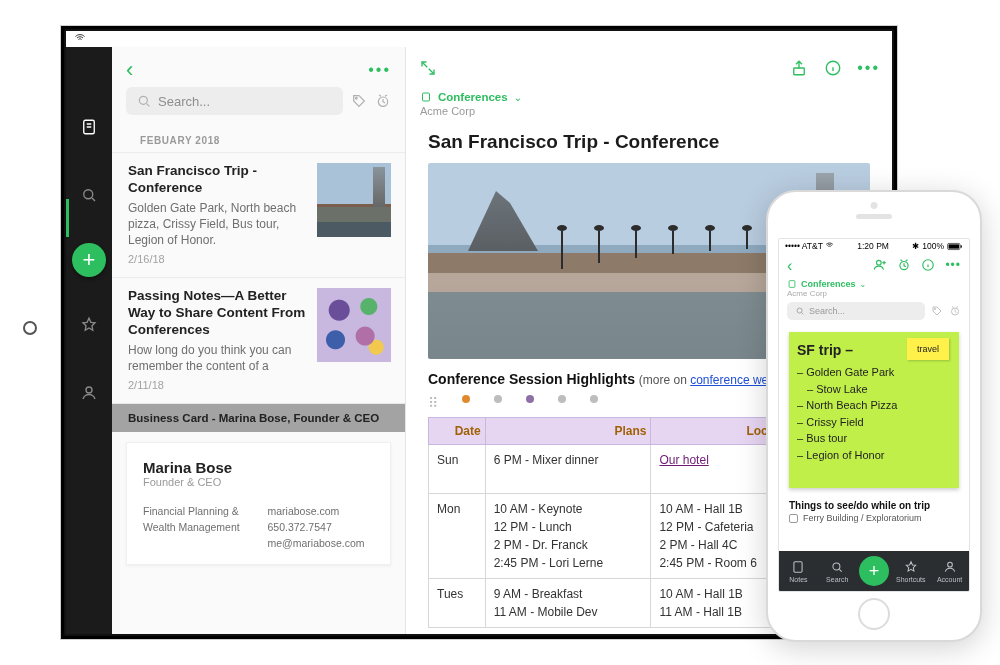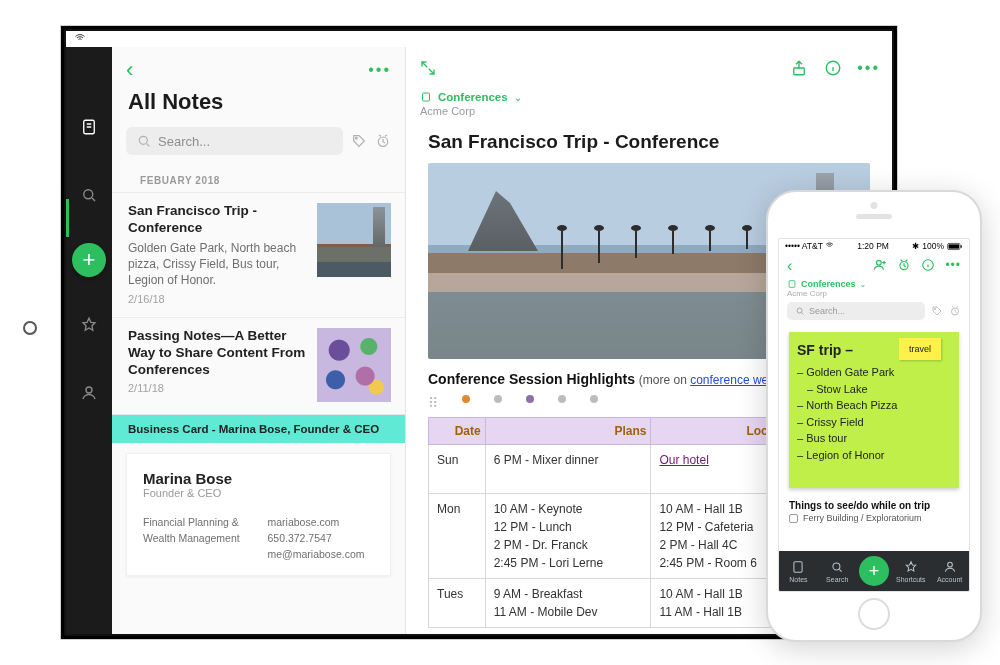--- a/index.html
+++ b/index.html
@@ -88,21 +88,21 @@
   .thumb.stickers {
      background:#c8b8e0;
      background-image:
        radial-gradient(circle at 30% 30%, #6b4e99 10px, transparent 11px),
        radial-gradient(circle at 70% 25%, #57b36b 8px, transparent 9px),
        radial-gradient(circle at 25% 70%, #3d5ea8 9px, transparent 10px),
        radial-gradient(circle at 65% 65%, #b06fa6 9px, transparent 10px),
        radial-gradient(circle at 80% 80%, #f0c94e 7px, transparent 8px);
   }
 
-  .biz-head { background:#5eead4; font-size:11.5px; font-weight:600; color:#222; padding:8px 16px; border-top:1px solid #e8e8e8;}
+  .biz-head { background:#a3a3a3; font-size:11.5px; font-weight:600; color:#222; padding:8px 16px; border-top:1px solid #e8e8e8;}
   .biz-card { background:#fff; margin:10px 14px 0; padding:16px 16px 12px; box-shadow:0 1px 3px rgba(0,0,0,.06); border:1px solid #f0f0f0;}
   .biz-card .name { font-size:15px; font-weight:600; color:#222; }
   .biz-card .role { font-size:11px; color:#9a9a9a; margin-bottom:16px;}
   .biz-grid { display:flex; gap:18px; font-size:10.5px; color:#6f6f6f; }
   .biz-grid > div { flex:1; line-height:1.5;}
 
   
   .detail-col { flex:1; display:flex; flex-direction:column; overflow:hidden; }
   .detail-top { height:42px; display:flex; align-items:center; padding:0 12px; gap:14px; }
   .detail-top .expand { color:#2dbe60; }
@@ -191,21 +191,21 @@
   .ph-sub{color:#aaa;font-size:8px;padding:0 8px 4px;}
   .ph-search-row{display:flex;align-items:center;gap:6px;padding:0 8px 6px;}
   .ph-search{flex:1;background:#ededed;border-radius:5px;padding:4px 8px;color:#999;display:flex;align-items:center;gap:4px;}
   .sticky{
     margin:6px 10px; height:156px; position:relative;
     background:#c0ef4a; box-shadow:0 2px 4px rgba(0,0,0,.2);
     padding:10px 8px;
     font-family: "Comic Sans MS", "Marker Felt", cursive;
     color:#222;
   }
-  .sticky .pin{position:absolute;right:18px;top:6px;width:42px;height:22px;background:#fff04a;box-shadow:1px 1px 2px rgba(0,0,0,.2);display:flex;align-items:center;justify-content:center;font-size:9px;}
+  .sticky .pin{position:absolute;right:10px;top:6px;width:42px;height:22px;background:#fff04a;box-shadow:1px 1px 2px rgba(0,0,0,.2);display:flex;align-items:center;justify-content:center;font-size:9px;}
   .sticky .head{font-size:14px;font-weight:700;margin-bottom:6px;}
   .sticky ul{list-style:none;font-size:11px;line-height:1.5;}
   .sticky li::before{content:"– ";}
   .sticky li.indent{margin-left:10px;}
 
   .ph-note-title{font-size:10px;font-weight:700;color:#111;padding:6px 10px 2px;}
   .ph-check{display:flex;align-items:center;gap:5px;padding:0 10px;font-size:9px;color:#555;}
   .ph-check .cb{width:9px;height:9px;border:1px solid #999;border-radius:2px;}
 
   .ph-tab {
@@ -261,21 +261,20 @@
             <path d="M4 20c1-4 5-6 8-6s7 2 8 6"></path>
           </svg>
       </div>
     </div>
 
     <div class="list-col">
       <div class="list-head">
         <span class="back-chev">‹</span>
         <span class="dots">•••</span>
       </div>
-      <div class="list-title">All Notes</div>
       <div class="search-row">
         <div class="search-field">
           <svg class="small-ico" viewBox="0 0 24 24">
               <circle cx="11" cy="11" r="6"></circle>
               <path d="M20 20l-4-4"></path>
             </svg>
           <span>Search...</span>
         </div>
         <svg class="small-ico" viewBox="0 0 24 24">
             <path d="M4 4h8l8 8-8 8-8-8z"></path>
@@ -294,20 +293,21 @@
           <div class="title">San Francisco Trip - Conference</div>
           <div class="preview">Golden Gate Park, North beach pizza, Crissy Field, Bus tour, Legion of Honor.</div>
           <div class="meta">2/16/18</div>
         </div>
         <div class="thumb pier"></div>
       </div>
 
       <div class="note-item">
         <div class="text">
           <div class="title">Passing Notes—A Better Way to Share Content From Conferences</div>
+          <div class="preview">How long do you think you can remember the content of a</div>
           <div class="meta">2/11/18</div>
         </div>
         <div class="thumb stickers"></div>
       </div>
 
       <div class="biz-head">Business Card - Marina Bose, Founder &amp; CEO</div>
       <div class="biz-card">
         <div class="name">Marina Bose</div>
         <div class="role">Founder &amp; CEO</div>
         <div class="biz-grid">

